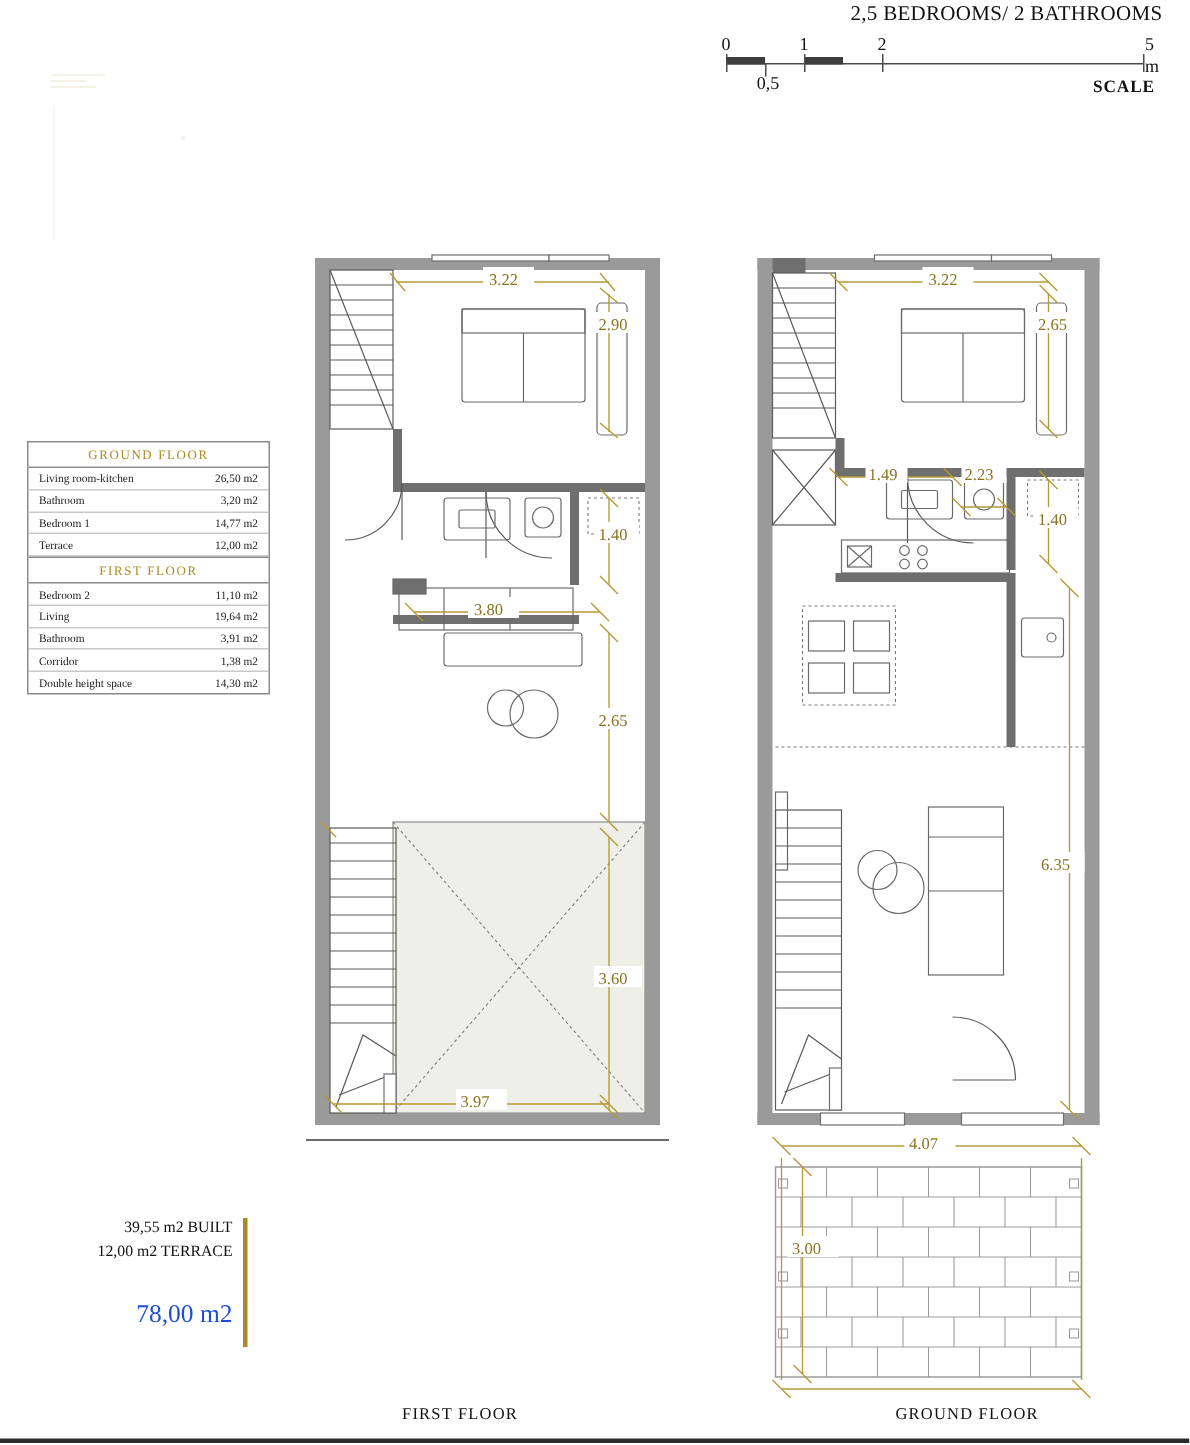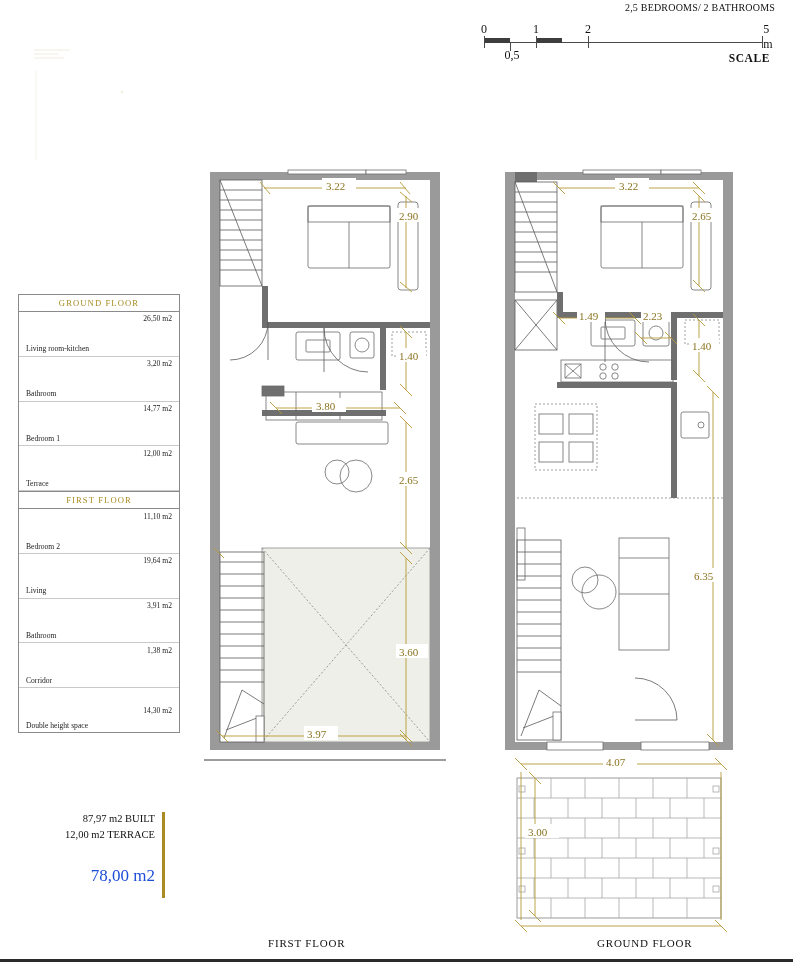--- a/index.html
+++ b/index.html
@@ -19,21 +19,21 @@
     position: absolute;
     inset: 0;
     background: #ffffff;
   }
 
   
   .header-title {
     position: absolute;
     top: 2px;
     right: 18px;
-    font-size: 10px;
+    font-size: 14px;
     letter-spacing: 0.2px;
     color: #111;
     white-space: nowrap;
   }
 
   
   .scalebar {
     position: absolute;
     top: 26px;
     left: 480px;
@@ -105,21 +105,21 @@
     border-top: 1px solid #8a8a8a;
   }
   .legend .row {
     display: flex;
     justify-content: space-between;
     padding: 2.4px 7px 2.4px 7px;
     border-bottom: 1px solid #c9c9c9;
     color: #222;
   }
   .legend .row:last-child { border-bottom: none; align-items: center; }
-  .legend .row .name { white-space: nowrap; margin-top: 30px; }
+  .legend .row .name { white-space: nowrap; }
   .legend .row .val { white-space: nowrap; margin-left: 12px; }
 
   
   .totals {
     position: absolute;
     left: 18px;
     top: 808px;
     width: 165px;
     height: 95px;
   }
@@ -267,21 +267,21 @@
       <span class="val">1,38 m2</span>
     </div>
     <div class="row">
       <span class="name">Double height space</span>
       <span class="val">14,30 m2</span>
     </div>
   </div>
 
   <div class="totals">
     <div class="bar"></div>
-    <div class="l1">87,97 m2 BUILT</div>
+    <div class="l1">39,55 m2 BUILT</div>
     <div class="l2">12,00 m2 TERRACE</div>
     <div class="big">78,00 m2</div>
   </div>
 
   <div class="plan" id="plan-left">
     <svg width="260" height="620" viewBox="0 0 260 620">
 
       <g>
         <rect x="10" y="12" width="10" height="578" class="wall-fill"></rect>
         <rect x="230" y="12" width="10" height="578" class="wall-fill"></rect>

